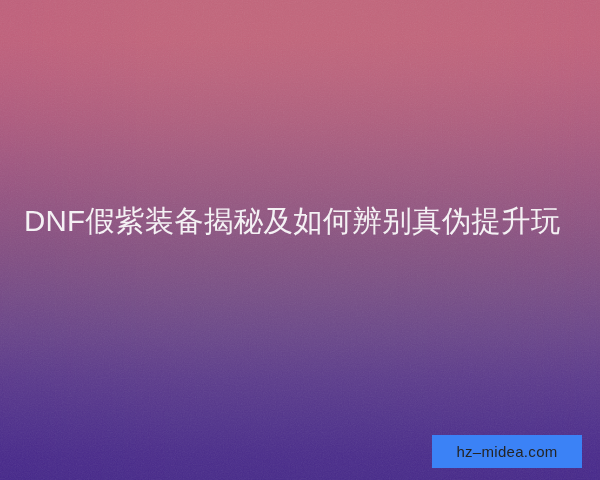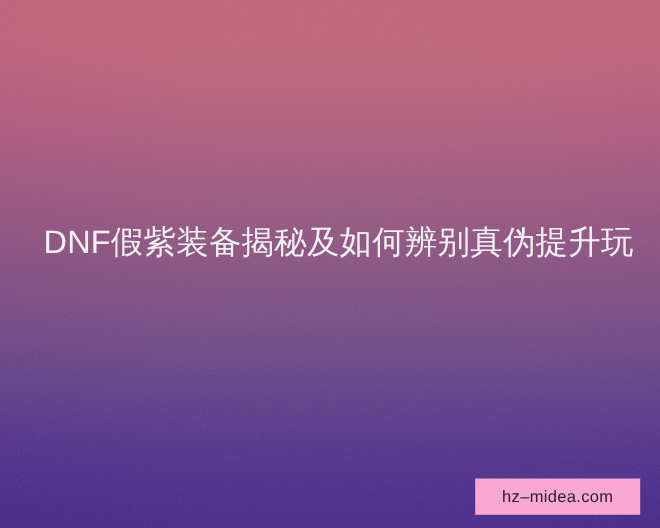--- a/index.html
+++ b/index.html
@@ -64,21 +64,21 @@
     pointer-events: none;
   }
   .bg-noise svg { display: block; width: 100%; height: 100%; }
 
   
   .title-block {
     position: absolute;
     left: 0;
     right: 0;
     top: 200px;
-    text-align: right;
+    text-align: left;
     padding: 0 24px;
     box-sizing: border-box;
   }
 
   .title-text {
     margin: 0;
     color: #f4f1f4;
     font-size: 29.5px;
     font-weight: 400;
     line-height: 42px;
@@ -86,21 +86,21 @@
     text-rendering: optimizeLegibility;
   }
 
   
   .watermark-badge {
     position: absolute;
     left: 432px;
     top: 435px;
     width: 150px;
     height: 33px;
-    background: #f9a8d4;
+    background: #3b82f6;
     display: flex;
     align-items: center;
     justify-content: center;
   }
 
   .watermark-text {
     color: #242424;
     font-size: 15px;
     font-weight: 400;
     letter-spacing: 0.3px;

